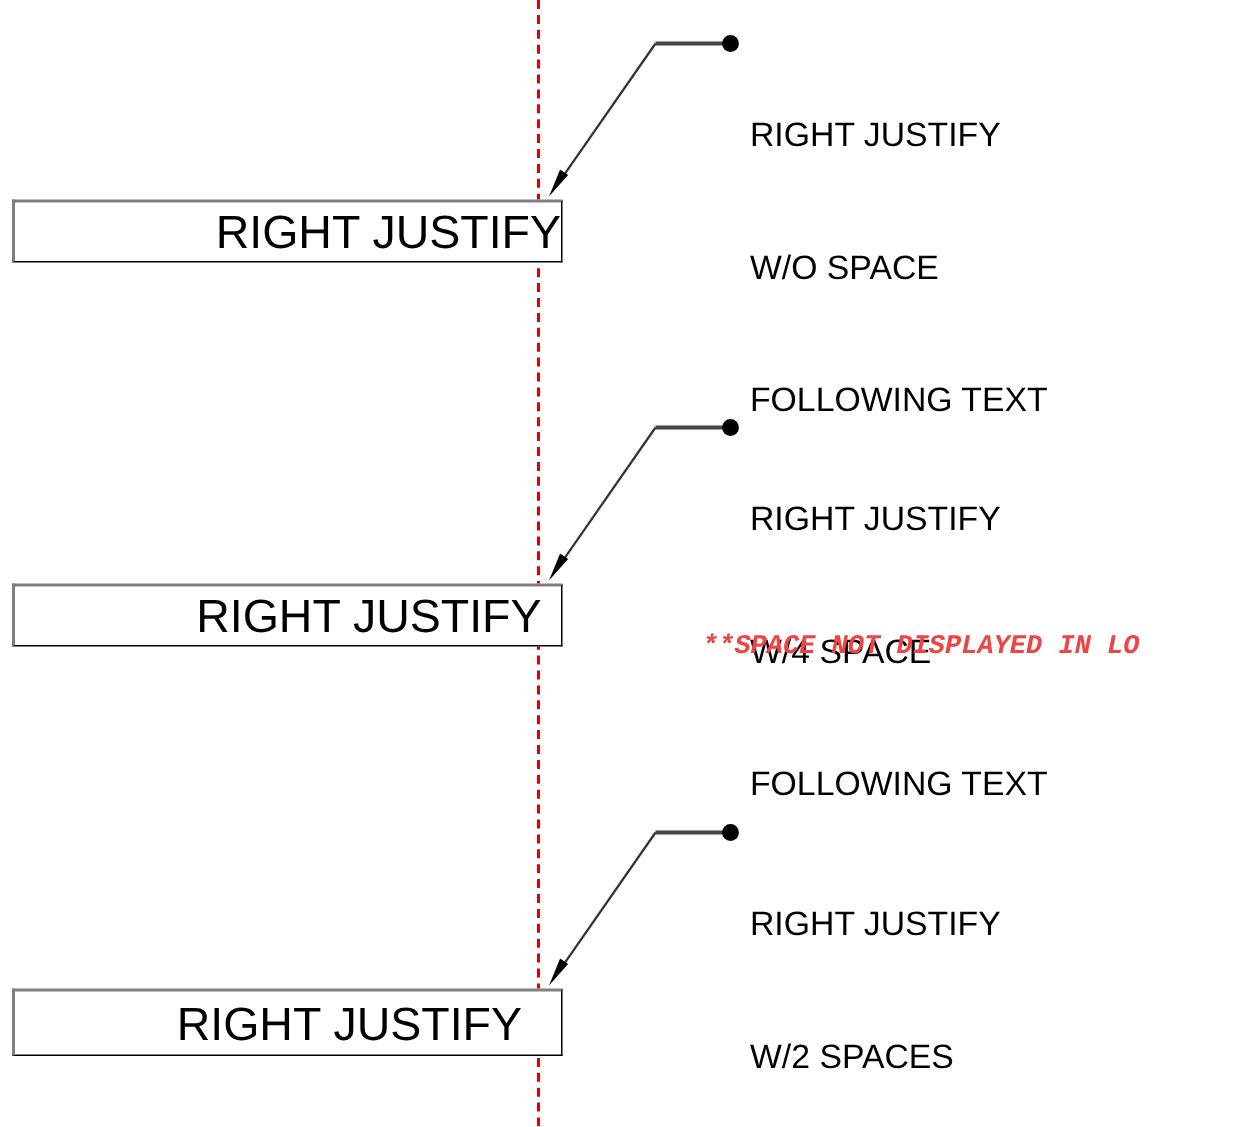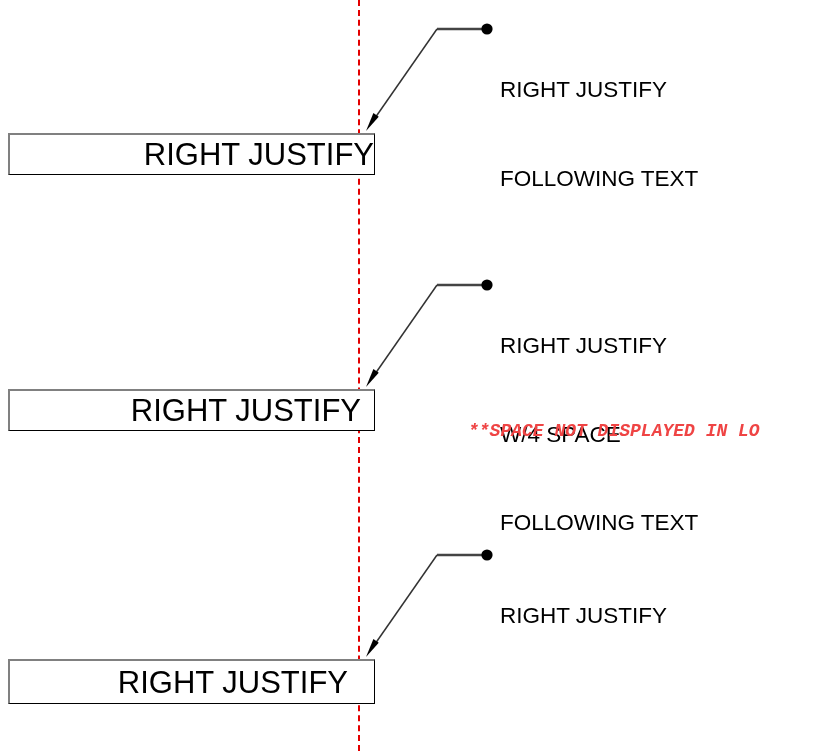--- a/index.html
+++ b/index.html
@@ -107,31 +107,33 @@
       <polygon points="366,387 373.4075913220097,369.00645696906565 378.75061629446344,372.72562141067556" fill="#000000"></polygon>
       <circle cx="487" cy="285" r="5.6" fill="#000000"></circle>
       <line x1="487" y1="555" x2="437" y2="555" stroke="#444444" stroke-width="2.6"></line>
       <line x1="437" y1="555" x2="375.7121037645728" y2="643.0474002255432" stroke="#333333" stroke-width="1.5"></line>
       <polygon points="366,657 373.4075913220097,639.0064569690657 378.75061629446344,642.7256214106757" fill="#000000"></polygon>
       <circle cx="487" cy="555" r="5.6" fill="#000000"></circle>
     </svg>
 
   <div class="callout" id="callout-1" style="left: 500px; top: 16px;">
     <span class="callout-line">RIGHT JUSTIFY</span>
+    <span class="callout-line">W/O SPACE</span>
     <span class="callout-line">FOLLOWING TEXT</span>
   </div>
 
   <div class="callout" id="callout-2" style="left: 500px; top: 272px;">
     <span class="callout-line">RIGHT JUSTIFY</span>
     <span class="callout-line">W/4 SPACE</span>
     <span class="callout-line">FOLLOWING TEXT</span>
   </div>
 
   <div class="callout" id="callout-3" style="left: 500px; top: 542px;">
     <span class="callout-line">RIGHT JUSTIFY</span>
+    <span class="callout-line">W/2 SPACES</span>
     
   </div>
 
   <div class="note-red" id="note-red" style="left: 468px; top: 371px; color: #ef4444; font-family: Liberation Mono, monospace;">
     <span class="note-line">**SPACE NOT DISPLAYED IN LO</span>
   </div>
 
 </div>
 
 </body></html>

